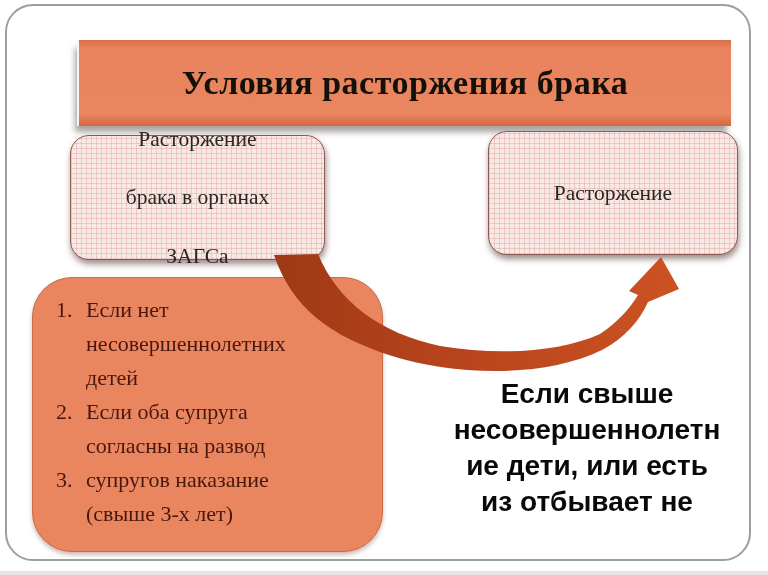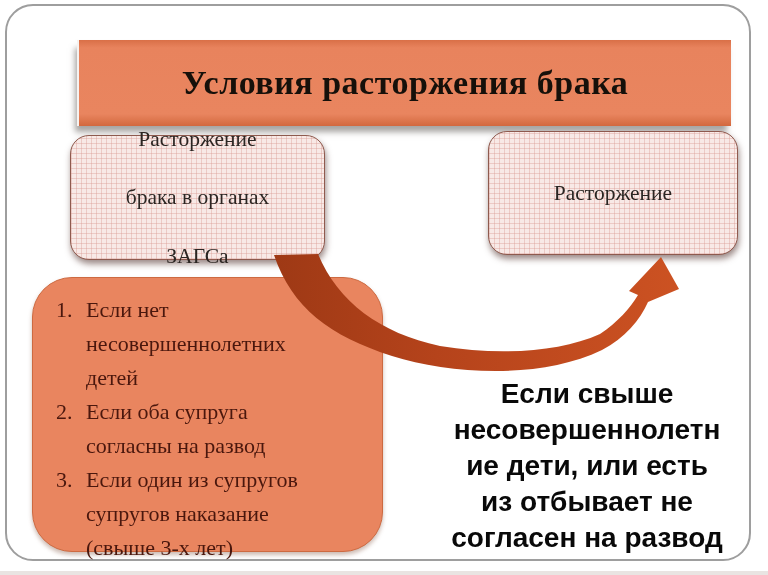--- a/index.html
+++ b/index.html
@@ -118,21 +118,20 @@
       <li class="cond-item">
         <span class="cond-num">2.</span>
         <span class="cond-lines">
             <span class="line">Если оба супруга</span>
             <span class="line">согласны на развод</span>
           </span>
       </li>
       <li class="cond-item">
         <span class="cond-num">3.</span>
         <span class="cond-lines">
-            <span class="line">Если один из супругов</span>
             <span class="line">супругов наказание</span>
             <span class="line">(свыше 3-х лет)</span>
           </span>
       </li>
     </ol>
   </div>
 
   <svg class="arrow-svg" viewBox="0 0 768 575" aria-hidden="true">
     <defs>
       <linearGradient id="ag" x1="0" y1="0" x2="1" y2="0">
@@ -153,17 +152,16 @@
              C 560 352, 500 356, 440 346
              C 380 333, 338 302, 318 254
              Z" fill="url(#ag)"></path>
   </svg>
 
   <div class="court-note">
     <span class="line">Если свыше</span>
     <span class="line">несовершеннолетн</span>
     <span class="line">ие дети, или есть</span>
     <span class="line">из отбывает не</span>
-    <span class="line">согласен на развод</span>
   </div>
 
   <div class="bottom-strip"></div>
 </div>
 
 </body></html>

